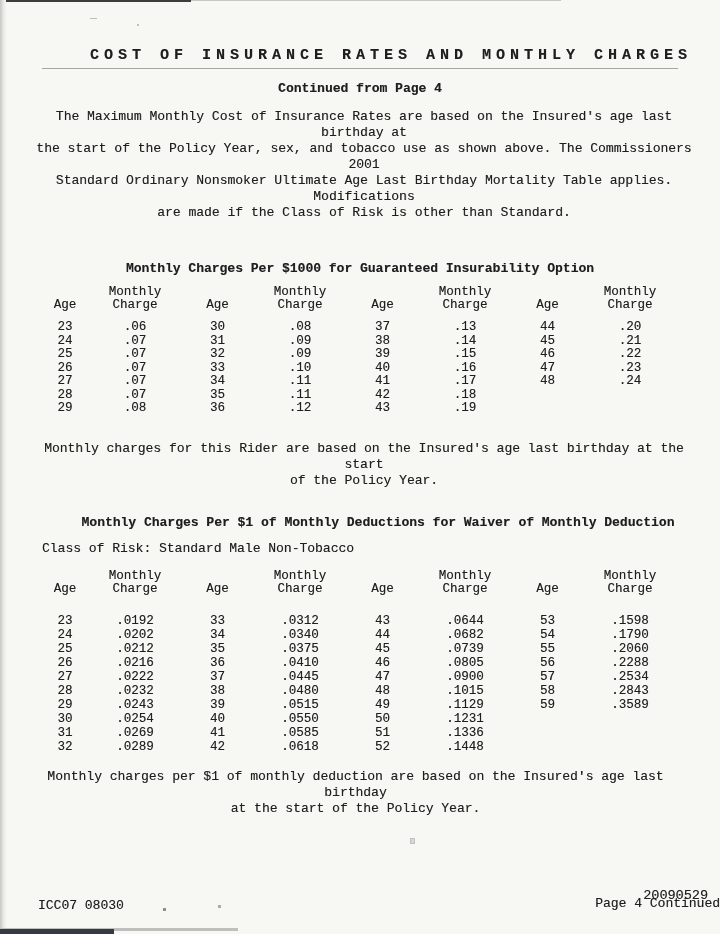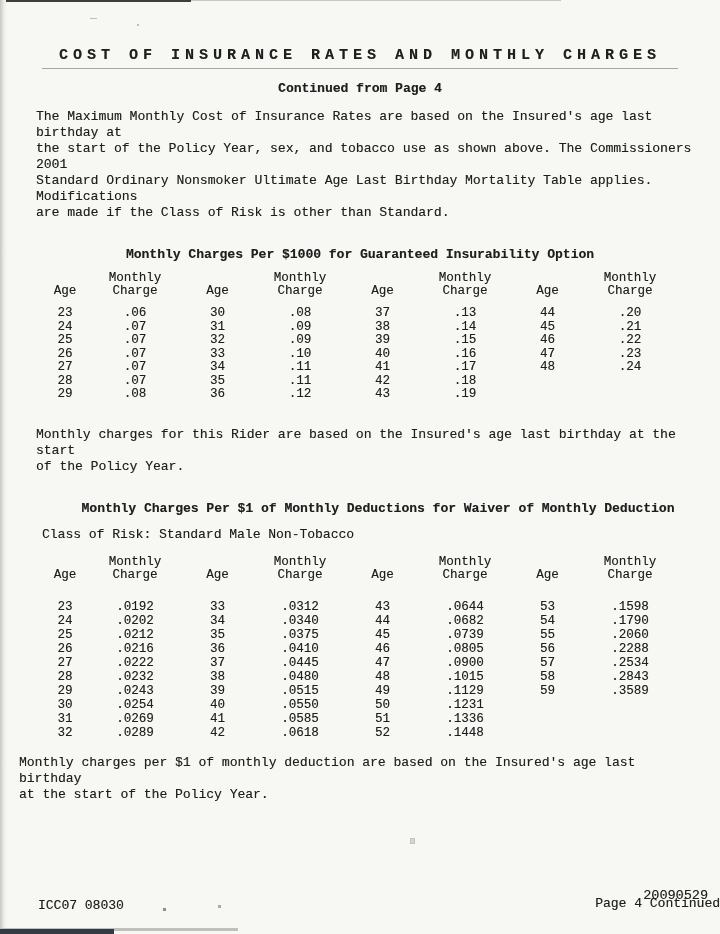--- a/index.html
+++ b/index.html
@@ -21,30 +21,30 @@
   .bar-bottom-gray { position:absolute; left:0; bottom:3px; width:238px; height:3px; background:#bfbfbd; }
   .bar-bottom-dark { position:absolute; left:0; bottom:0; width:114px; height:5px; background:#343a44; }
   .speck       { position:absolute; background:#bdbdbb; }
   .speck.plus  { left:90px; top:18px; width:7px; height:1px; box-shadow:3px -3px 0 -2px #bdbdbb,3px 3px 0 -2px #bdbdbb; }
   .speck.dot-a { left:137px; top:24px; width:2px; height:2px; }
   .speck.dot-b { left:410px; top:838px; width:5px; height:6px; background:#d6d6d4; border:1px solid #c2c2c0; box-sizing:border-box; }
   .speck.dot-c { left:163px; top:908px; width:3px; height:3px; background:#8f8f8d; }
   .speck.dot-d { left:218px; top:905px; width:3px; height:3px; background:#ababa9; }
   
   .doc-title {
-    margin:46px 28px 0; text-align:center;
+    margin:46px 28px 0; text-align:right;
     font-size:15px; font-weight:bold; letter-spacing:5px; line-height:19px;
     white-space:nowrap;
   }
   .title-rule { margin:3px auto 0; width:636px; height:1px; background:#a6a6a4; }
   .subtitle { margin-top:12px; text-align:center; font-size:13px; font-weight:bold; line-height:16px; }
-  .para { font-size:13px; line-height:16px; white-space:pre-line; }
+  .para { font-size:13px; line-height:16px; white-space:pre-line;text-align:center; }
   .intro { margin:12px 28px 0 36px; }
   .table-title { text-align:center; font-size:13px; font-weight:bold; line-height:16px; }
-  .gio-title    { margin-top:26px; }
+  .gio-title    { margin-top:40px; }
   .waiver-title { margin-top:26px;margin-left:36px; }
   .class-line { margin:10px 0 0 42px; font-size:13px; line-height:16px; }
   .rider-note     { margin:25px 28px 0 36px; }
   .deduction-note { margin:15px 28px 0 19px; }
   table.rates { margin-left:35px; border-collapse:collapse; table-layout:fixed; width:635px; }
   table.rates th, table.rates td { padding:0; text-align:center; font-weight:normal;
     font-size:12.5px; }
   table.rates thead th { line-height:13px; }
   table.rates tbody td { line-height:13.5px; }
   table.gio   { margin-top:9px; }

